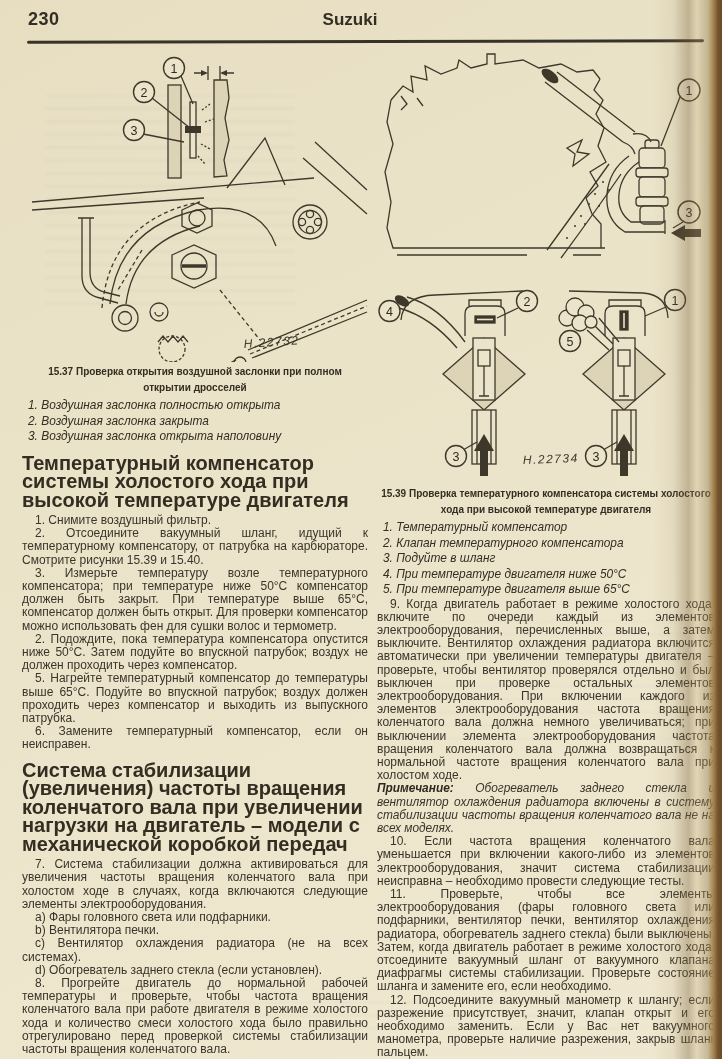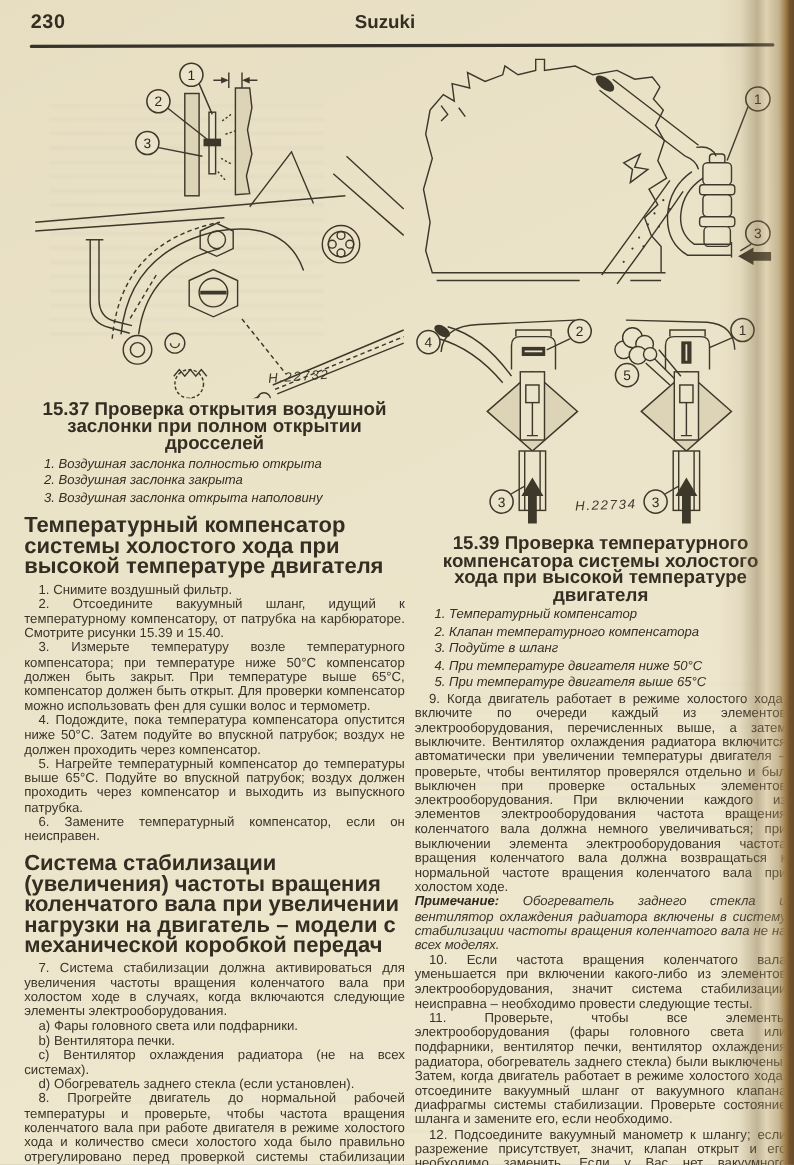--- a/index.html
+++ b/index.html
@@ -15,22 +15,22 @@
   .rule{position:absolute;top:40px;left:27px;width:677px;height:3px;background:#38332a;transform:rotate(-.12deg);border-radius:2px;}
   
   .col-left{position:absolute;left:22px;top:52px;width:346px;}
   .col-right{position:absolute;left:377px;top:52px;width:338px;}
   figure{margin:0;padding:0;}
   svg{display:block;}
   svg text{font-family:"Liberation Sans","DejaVu Sans",sans-serif;}
   .plate-label{font-style:italic;font-size:12px;letter-spacing:1.5px;fill:#3e382b;}
   .callout-num{font-size:12.5px;fill:#2f2a20;}
   
-  .fig-caption-title{font-weight:bold;font-size:17px;line-height:15.5px;text-align:center;margin:2px 4px 3px;}
-  .fig-caption-items{font-style:italic;font-size:11.9px;line-height:15.5px;margin-left:18px;}
+  .fig-caption-title{font-weight:bold;font-size:10px;line-height:15.5px;text-align:center;margin:2px 4px 3px;}
+  .fig-caption-items{font-style:italic;font-size:11.9px;line-height:15.5px;margin-left:6px;}
   
   .section-heading{font-weight:bold;font-size:20px;line-height:18.5px;margin:9px 0 5px;}
   p.body{font-size:12px;line-height:13.2px;text-align:justify;text-indent:13px;margin:0;color:#3a342a;}
   p.note{font-size:11.9px;line-height:13.2px;text-align:justify;margin:0;color:#3a342a;}
   p.note .note-label{font-weight:bold;font-style:italic;color:#2f2a20;}
   p.note .note-text{font-style:italic;}
   .after-caption{margin-top:9px;}
   
   .binding-edge{
     position:absolute;top:0;right:0;bottom:0;width:70px;pointer-events:none;
@@ -128,21 +128,21 @@
           <div>2. Воздушная заслонка закрыта</div>
           <div>3. Воздушная заслонка открыта наполовину</div>
         </div>
       </figcaption>
     </figure>
 
     <h2 class="section-heading">Температурный компенсатор системы холостого хода при высокой температуре двигателя</h2>
     <p class="body">1. Снимите воздушный фильтр.</p>
     <p class="body">2. Отсоедините вакуумный шланг, идущий к температурному компенсатору, от патрубка на карбюраторе. Смотрите рисунки 15.39 и 15.40.</p>
     <p class="body">3. Измерьте температуру возле температурного компенсатора; при температуре ниже 50°C компенсатор должен быть закрыт. При температуре выше 65°C, компенсатор должен быть открыт. Для проверки компенсатор можно использовать фен для сушки волос и термометр.</p>
-    <p class="body">4. Подождите, пока температура компенсатора опустится ниже 50°C. Затем подуйте во впускной патрубок; воздух не должен проходить через компенсатор.</p>
+    <p class="body">2. Подождите, пока температура компенсатора опустится ниже 50°C. Затем подуйте во впускной патрубок; воздух не должен проходить через компенсатор.</p>
     <p class="body">5. Нагрейте температурный компенсатор до температуры выше 65°C. Подуйте во впускной патрубок; воздух должен проходить через компенсатор и выходить из выпускного патрубка.</p>
     <p class="body">6. Замените температурный компенсатор, если он неисправен.</p>
 
     <h2 class="section-heading">Система стабилизации (увеличения) частоты вращения коленчатого вала при увеличении нагрузки на двигатель – модели с механической коробкой передач</h2>
     <p class="body">7. Система стабилизации должна активироваться для увеличения частоты вращения коленчатого вала при холостом ходе в случаях, когда включаются следующие элементы электрооборудования.</p>
     <p class="body">a) Фары головного света или подфарники.</p>
     <p class="body">b) Вентилятора печки.</p>
     <p class="body">c) Вентилятор охлаждения радиатора (не на всех системах).</p>
     <p class="body">d) Обогреватель заднего стекла (если установлен).</p>
     <p class="body">8. Прогрейте двигатель до нормальной рабочей температуры и проверьте, чтобы частота вращения коленчатого вала при работе двигателя в режиме холостого хода и количество смеси холостого хода было правильно отрегулировано перед проверкой системы стабилизации частоты вращения коленчатого вала.</p>

